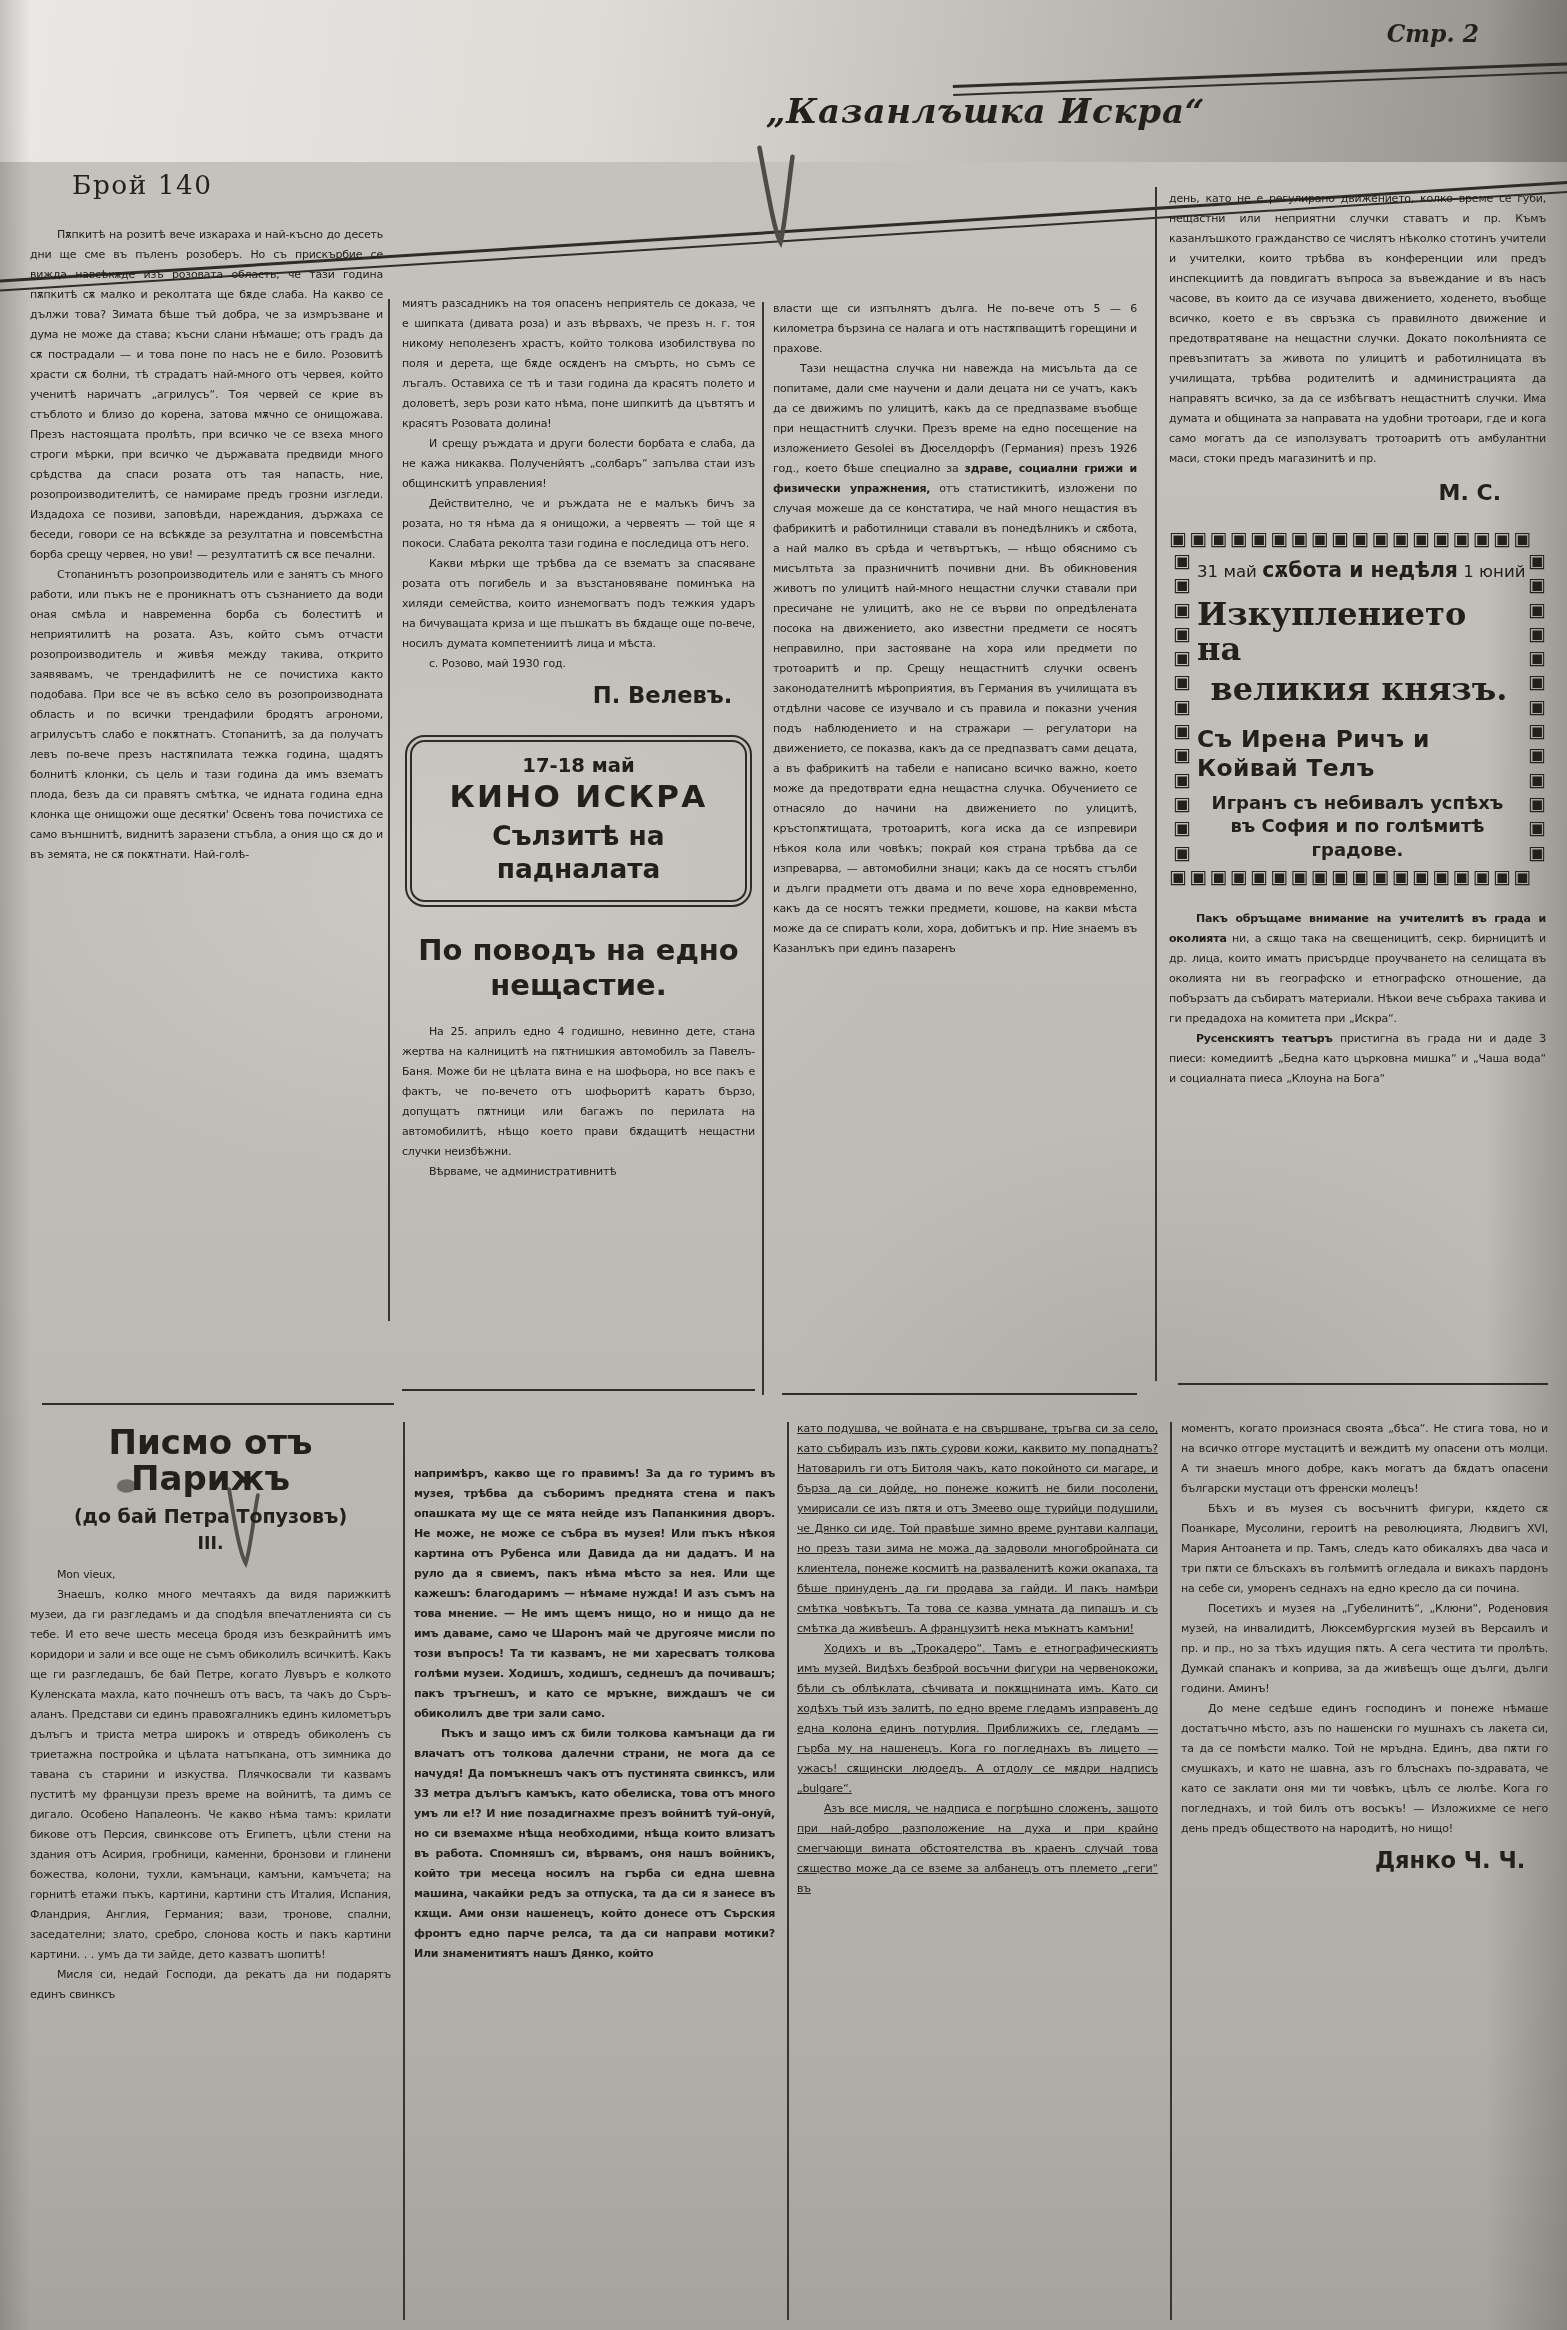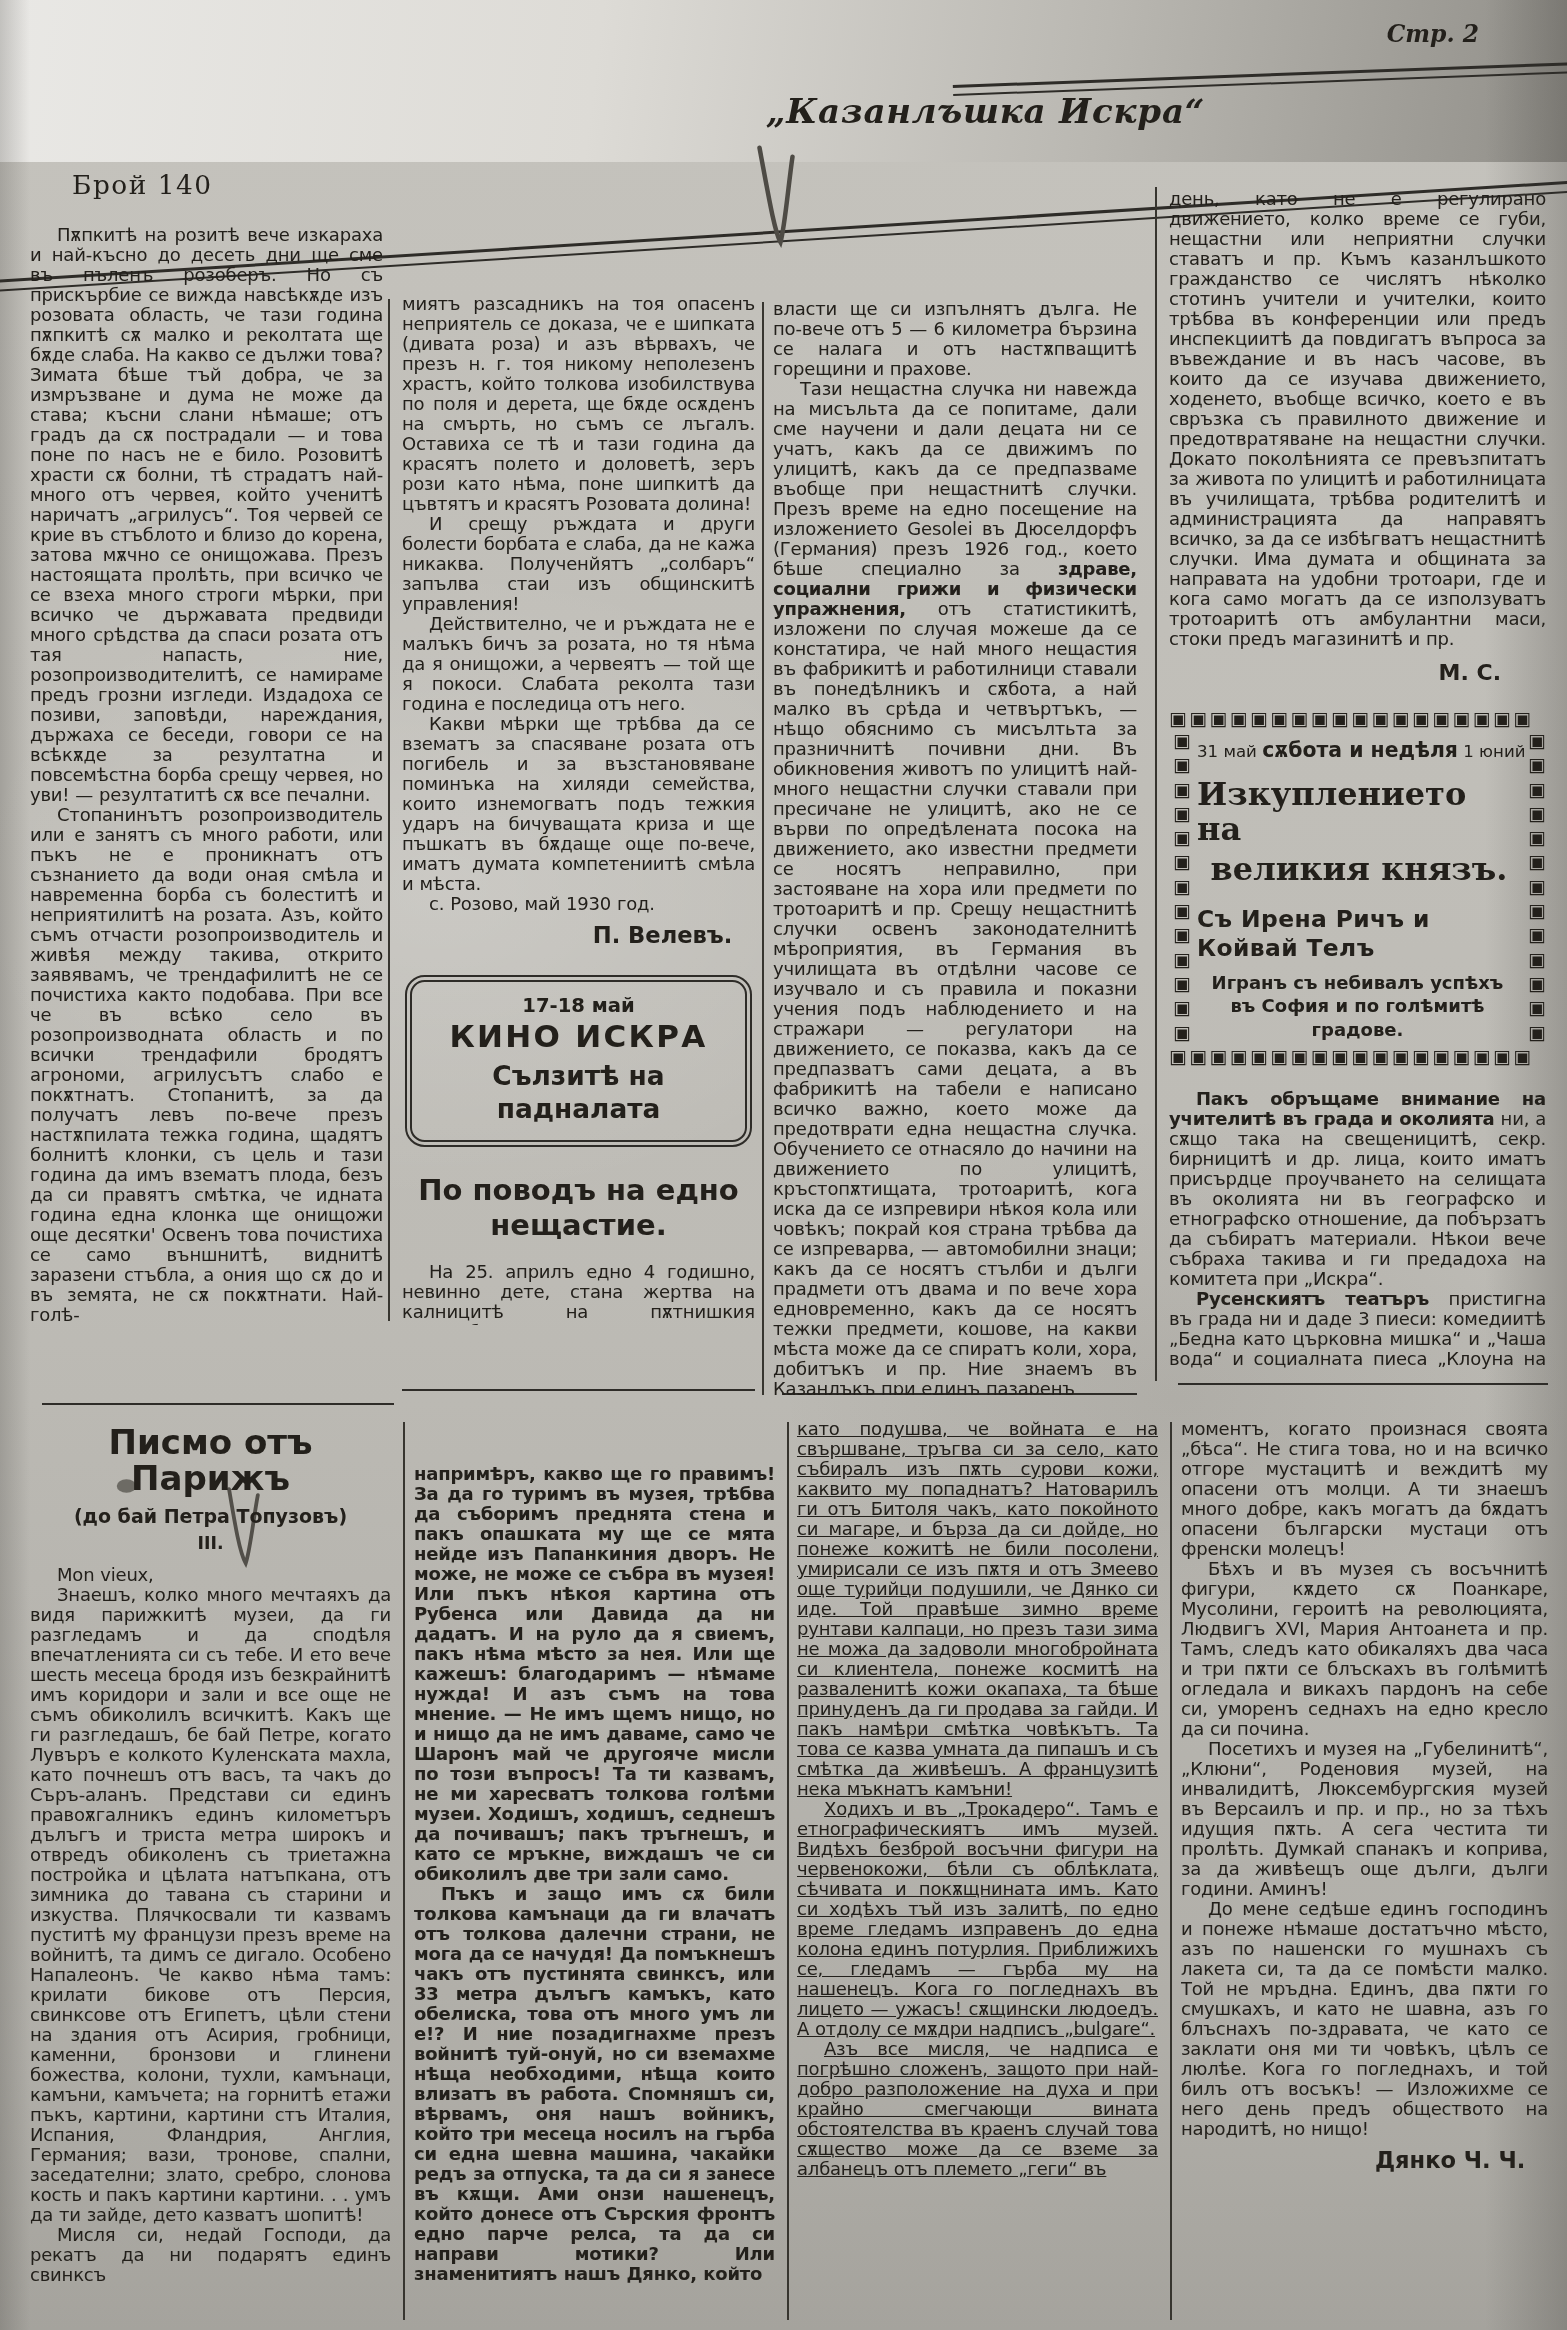--- a/index.html
+++ b/index.html
@@ -35,21 +35,21 @@
   .col{position:absolute;overflow:hidden;}
   #t1{left:30px;top:225px;width:353px;height:1175px;}
   #t2{left:402px;top:294px;width:353px;height:1031px;}
   #t3{left:773px;top:299px;width:364px;height:1096px;}
   #t4{left:1169px;top:189px;width:377px;height:1182px;}
   #b1{left:30px;top:1425px;width:361px;height:898px;}
   #b2{left:414px;top:1464px;width:361px;height:904px;font-weight:bold;}
   #b3{left:797px;top:1419px;width:361px;height:904px;text-decoration:underline;}
   #b4{left:1181px;top:1419px;width:367px;height:904px;}
 
-  .bt p{margin:0;font-size:18px;line-height:20px;text-align:justify;
+  .bt p{margin:0;font-size:11px;line-height:20px;text-align:justify;
         text-indent:27px;letter-spacing:-0.2px;word-spacing:0.4px;}
   .bt p.cont{text-indent:0;}
   .bt p b{font-weight:700;}
 
   .headline1{font:700 35px/1.05 "DejaVu Sans",sans-serif;text-align:center;margin:0 0 22.6px;letter-spacing:0.4px;}
   .headline2{font:700 29px/1.22 "DejaVu Sans",sans-serif;text-align:center;margin:26px 0 18px;}
   .dateline{font:400 13px/1.3 "DejaVu Sans",sans-serif;margin-top:12px;text-indent:0;}
   .sig{text-align:right;font:700 22.6px/1.2 "DejaVu Sans",sans-serif;margin:7.5px 22.6px 0 0;}
   .sig-small{text-align:right;font:700 22px/1.2 "DejaVu Sans",sans-serif;margin:10.6px 45px 0 0;}
 
@@ -122,21 +122,21 @@
         <p>Пѫпкитѣ на розитѣ вече изкараха и най-късно до десеть дни ще сме въ пъленъ розоберъ. Но съ прискърбие се вижда навсѣкѫде изъ розовата область, че тази година пѫпкитѣ сѫ малко и реколтата ще бѫде слаба. На какво се дължи това? Зимата бѣше тъй добра, че за измръзване и дума не може да става; късни слани нѣмаше; отъ градъ да сѫ пострадали — и това поне по насъ не е било. Розовитѣ храсти сѫ болни, тѣ страдатъ най-много отъ червея, който ученитѣ наричатъ „агрилусъ“. Тоя червей се крие въ стъблото и близо до корена, затова мѫчно се онищожава. Презъ настоящата пролѣть, при всичко че се взеха много строги мѣрки, при всичко че държавата предвиди много срѣдства да спаси розата отъ тая напасть, ние, розопроизводителитѣ, се намираме предъ грозни изгледи. Издадоха се позиви, заповѣди, нареждания, държаха се беседи, говори се на всѣкѫде за резултатна и повсемѣстна борба срещу червея, но уви! — резултатитѣ сѫ все печални.</p>
         <p>Стопанинътъ розопроизводитель или е занятъ съ много работи, или пъкъ не е проникнатъ отъ съзнанието да води оная смѣла и навременна борба съ болеститѣ и неприятилитѣ на розата. Азъ, който съмъ отчасти розопроизводитель и живѣя между такива, открито заявявамъ, че трендафилитѣ не се почистиха както подобава. При все че въ всѣко село въ розопроизводната область и по всички трендафили бродятъ агрономи, агрилусътъ слабо е покѫтнатъ. Стопанитѣ, за да получатъ левъ по-вече презъ настѫпилата тежка година, щадятъ болнитѣ клонки, съ цель и тази година да имъ взематъ плода, безъ да си правятъ смѣтка, че идната година една клонка ще онищожи още десятки' Освенъ това почистиха се само външнитѣ, виднитѣ заразени стъбла, а ония що сѫ до и въ земята, не сѫ покѫтнати. Най-голѣ-</p>
       </div>
   </div>
 
   <div class="col bt" id="t2">
     <div>
         <p class="cont"><span>миятъ разсадникъ на тоя опасенъ неприятель се доказа, че е шипката (дивата роза) и азъ вѣрвахъ, че презъ н. г. тоя никому неполезенъ храстъ, който толкова изобилствува по поля и дерета, ще бѫде осѫденъ на смърть, но съмъ се лъгалъ. Оставиха се тѣ и тази година да красятъ полето и доловетѣ, зеръ рози като нѣма, поне шипкитѣ да цъвтятъ и красятъ Розовата долина!</span></p>
         <p>И срещу ръждата и други болести борбата е слаба, да не кажа никаква. Полученйятъ „солбаръ“ запълва стаи изъ общинскитѣ управления!</p>
         <p>Действително, че и ръждата не е малъкъ бичъ за розата, но тя нѣма да я онищожи, а червеятъ — той ще я покоси. Слабата реколта тази година е последица отъ него.</p>
-        <p>Какви мѣрки ще трѣбва да се взематъ за спасяване розата отъ погибель и за възстановяване поминъка на хиляди семейства, които изнемогватъ подъ тежкия ударъ на бичуващата криза и ще пъшкатъ въ бѫдаще още по-вече, иматъ думата компетениитѣ смѣла и мѣста.</p>
+        <p>Какви мѣрки ще трѣбва да се взематъ за спасяване розата отъ погибель и за възстановяване поминъка на хиляди семейства, които изнемогватъ подъ тежкия ударъ на бичуващата криза и ще пъшкатъ въ бѫдаще още по-вече, носилъ думата компетениитѣ лица и мѣста.</p>
       </div>
     <p class="dateline">с. Розово, май 1930 год.</p>
     <div class="sig">П. Велевъ.</div>
 
     <div class="cinema">
       <div class="cinema-dates">17-18 май</div>
       <div class="cinema-name">КИНО ИСКРА</div>
       <div class="cinema-film">Сълзитѣ на падналата</div>
     </div>
 

